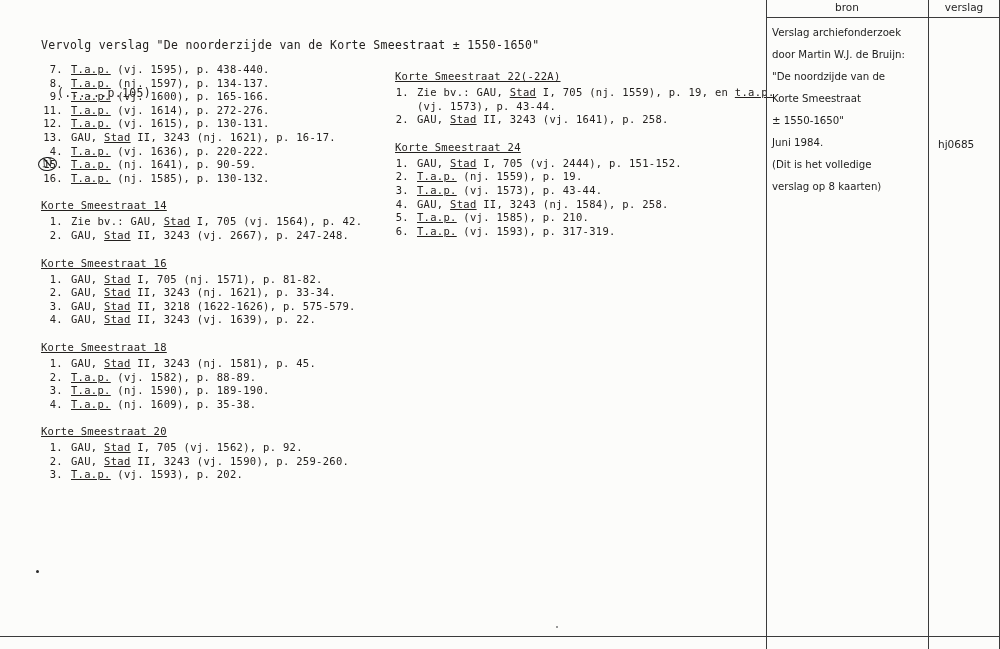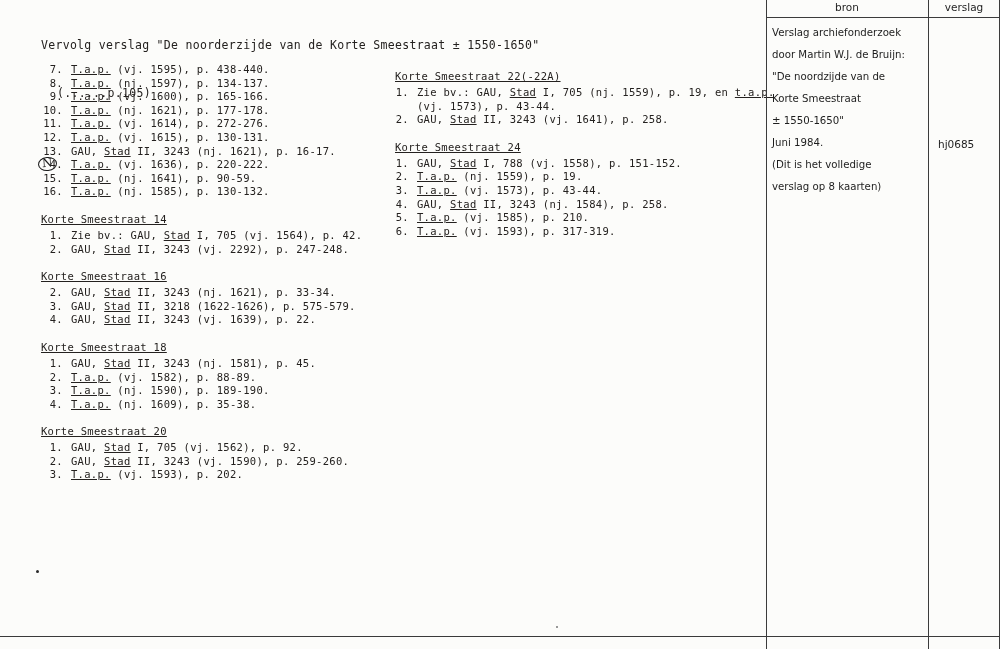--- a/index.html
+++ b/index.html
@@ -182,34 +182,34 @@
   <div class="hand-n">
     <span class="circle">N</span>
   </div>
 
   <div class="col-left">
 
     <div>
       <div class="entry tw"><span class="num">7.</span><span class="u">T.a.p.</span><span> (vj. 1595), p. 438-440.</span></div>
       <div class="entry tw"><span class="num">8.</span><span class="u">T.a.p.</span><span> (nj. 1597), p. 134-137.</span></div>
       <div class="entry tw"><span class="num">9.</span><span class="u">T.a.p.</span><span> (vj. 1600), p. 165-166.</span></div>
-      <div class="entry tw"><span class="num">10.</span><span class="u">T.a.p.</span><span> (nj. 1621), p. 177-178.</span></div>
       <div class="entry tw"><span class="num">11.</span><span class="u">T.a.p.</span><span> (vj. 1614), p. 272-276.</span></div>
       <div class="entry tw"><span class="num">12.</span><span class="u">T.a.p.</span><span> (vj. 1615), p. 130-131.</span></div>
       <div class="entry tw"><span class="num">13.</span><span>GAU, </span><span class="u">Stad</span><span> II, 3243 (nj. 1621), p. 16-17.</span></div>
       <div class="entry tw"><span class="num">4.</span><span class="u">T.a.p.</span><span> (vj. 1636), p. 220-222.</span></div>
       <div class="entry tw"><span class="num">15.</span><span class="u">T.a.p.</span><span> (nj. 1641), p. 90-59.</span></div>
       <div class="entry tw"><span class="num">16.</span><span class="u">T.a.p.</span><span> (nj. 1585), p. 130-132.</span></div>
     </div>
 
     <div class="sect tw"><span>Korte Smeestraat 14</span></div>
     <div class="entry tw"><span class="num">1.</span><span>Zie bv.: GAU, </span><span class="u">Stad</span><span> I, 705 (vj. 1564), p. 42.</span></div>
-    <div class="entry tw"><span class="num">2.</span><span>GAU, </span><span class="u">Stad</span><span> II, 3243 (vj. 2292), p. 247-248.</span></div>
+    <div class="entry tw"><span class="num">2.</span><span>GAU, </span><span class="u">Stad</span><span> II, 3243 (vj. 2667), p. 247-248.</span></div>
 
     <div class="sect tw"><span>Korte Smeestraat 16</span></div>
+    <div class="entry tw"><span class="num">1.</span><span>GAU, </span><span class="u">Stad</span><span> I, 705 (nj. 1571), p. 81-82.</span></div>
     <div class="entry tw"><span class="num">2.</span><span>GAU, </span><span class="u">Stad</span><span> II, 3243 (nj. 1621), p. 33-34.</span></div>
     <div class="entry tw"><span class="num">3.</span><span>GAU, </span><span class="u">Stad</span><span> II, 3218 (1622-1626), p. 575-579.</span></div>
     <div class="entry tw"><span class="num">4.</span><span>GAU, </span><span class="u">Stad</span><span> II, 3243 (vj. 1639), p. 22.</span></div>
 
     <div class="sect tw"><span>Korte Smeestraat 18</span></div>
     <div class="entry tw"><span class="num">1.</span><span>GAU, </span><span class="u">Stad</span><span> II, 3243 (nj. 1581), p. 45.</span></div>
     <div class="entry tw"><span class="num">2.</span><span class="u">T.a.p.</span><span> (vj. 1582), p. 88-89.</span></div>
     <div class="entry tw"><span class="num">3.</span><span class="u">T.a.p.</span><span> (nj. 1590), p. 189-190.</span></div>
     <div class="entry tw"><span class="num">4.</span><span class="u">T.a.p.</span><span> (nj. 1609), p. 35-38.</span></div>
 
@@ -219,21 +219,21 @@
     <div class="entry tw"><span class="num">3.</span><span class="u">T.a.p.</span><span> (vj. 1593), p. 202.</span></div>
   </div>
 
   <div class="col-right">
     <div class="sect tw" style="margin-top:0"><span>Korte Smeestraat 22(-22A)</span></div>
     <div class="entry tw"><span class="num-right">1.</span><span>Zie bv.: GAU, </span><span class="u">Stad</span><span> I, 705 (nj. 1559), p. 19, en </span><span class="u">t.a.p.</span></div>
     <div class="entry tw" style="padding-left:22px">(vj. 1573), p. 43-44.</div>
     <div class="entry tw"><span class="num-right">2.</span><span>GAU, </span><span class="u">Stad</span><span> II, 3243 (vj. 1641), p. 258.</span></div>
 
     <div class="sect tw"><span>Korte Smeestraat 24</span></div>
-    <div class="entry tw"><span class="num-right">1.</span><span>GAU, </span><span class="u">Stad</span><span> I, 788 (vj. 1558), p. 151-152.</span></div>
+    <div class="entry tw"><span class="num-right">1.</span><span>GAU, </span><span class="u">Stad</span><span> I, 705 (vj. 2444), p. 151-152.</span></div>
     <div class="entry tw"><span class="num-right">2.</span><span class="u">T.a.p.</span><span> (nj. 1559), p. 19.</span></div>
     <div class="entry tw"><span class="num-right">3.</span><span class="u">T.a.p.</span><span> (vj. 1573), p. 43-44.</span></div>
     <div class="entry tw"><span class="num-right">4.</span><span>GAU, </span><span class="u">Stad</span><span> II, 3243 (nj. 1584), p. 258.</span></div>
     <div class="entry tw"><span class="num-right">5.</span><span class="u">T.a.p.</span><span> (vj. 1585), p. 210.</span></div>
     <div class="entry tw"><span class="num-right">6.</span><span class="u">T.a.p.</span><span> (vj. 1593), p. 317-319.</span></div>
   </div>
 
   <div class="stray-dot"></div>
   <div class="stray-dot2"></div>
   <div class="bottom-rule"></div>

